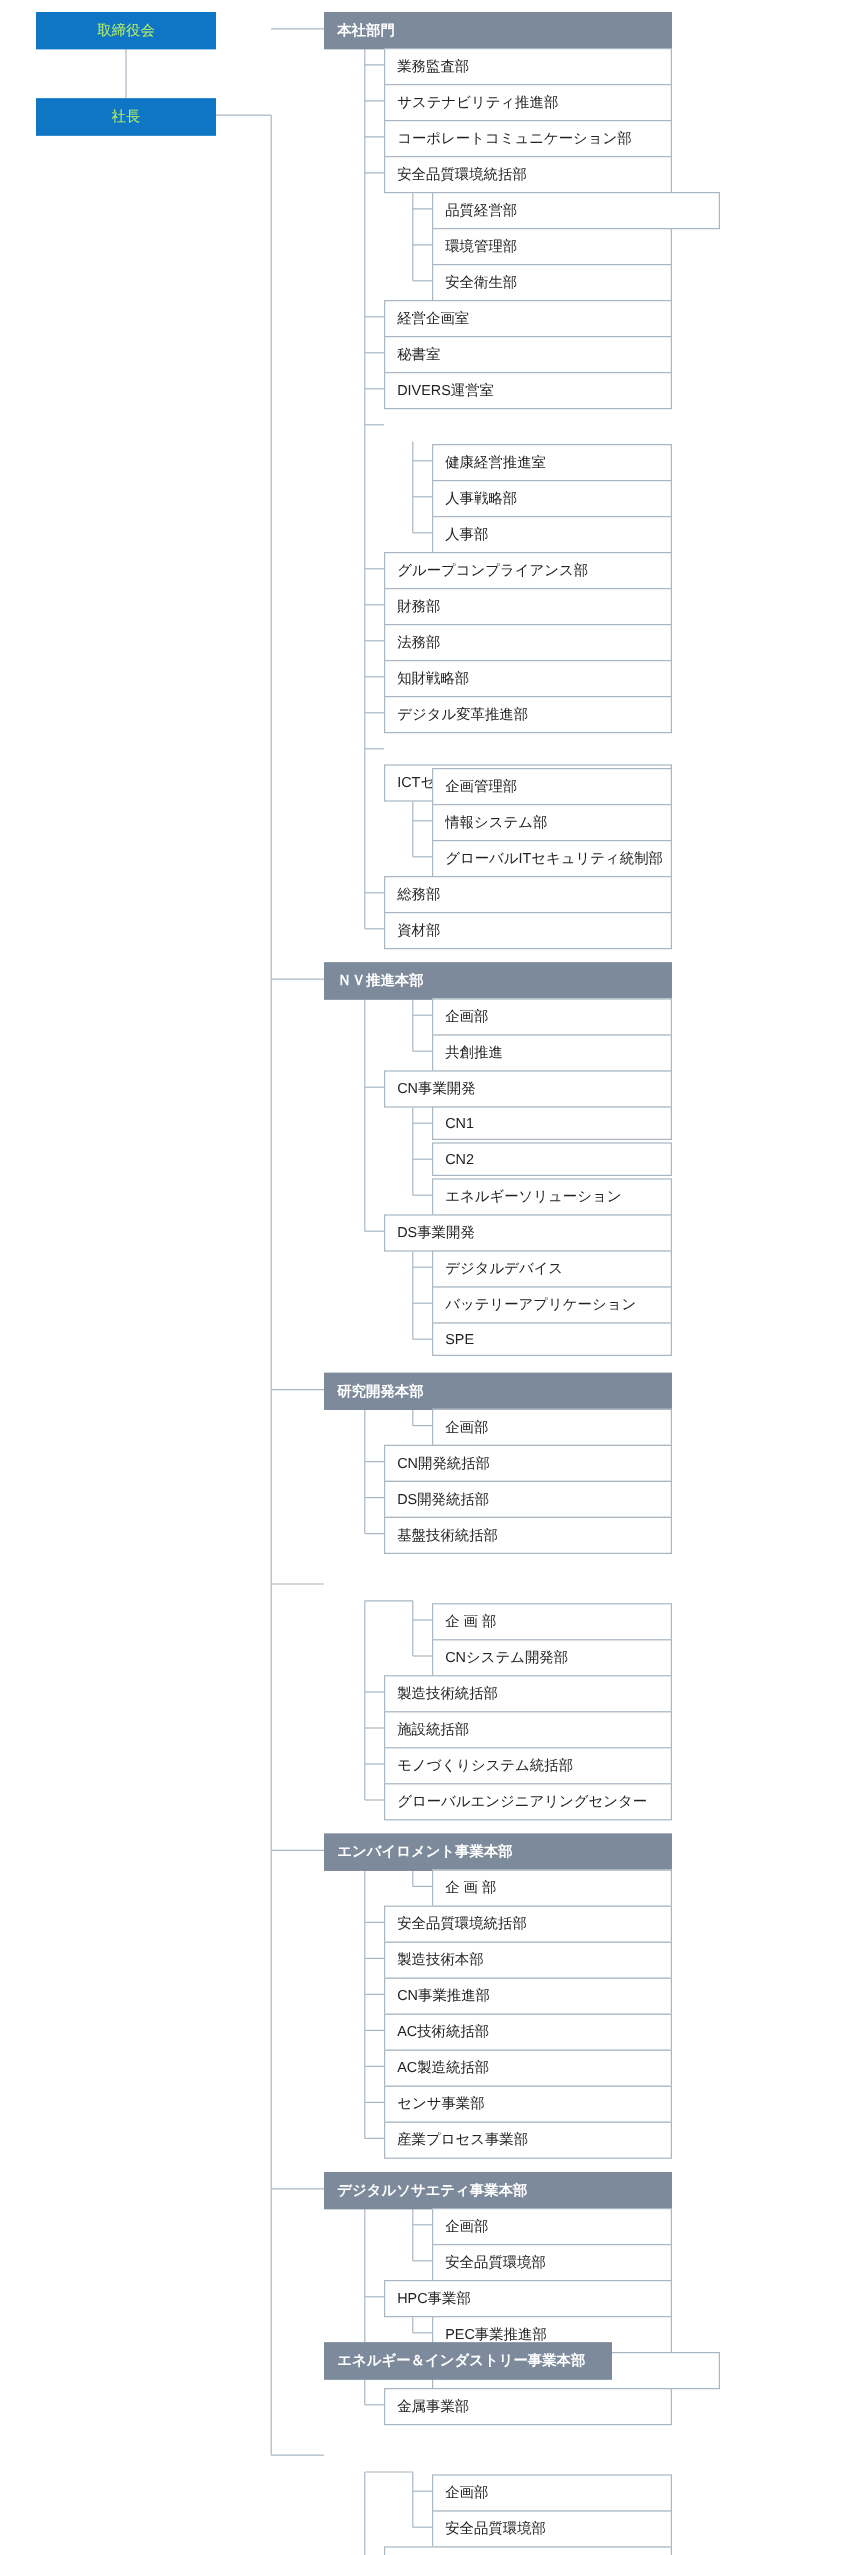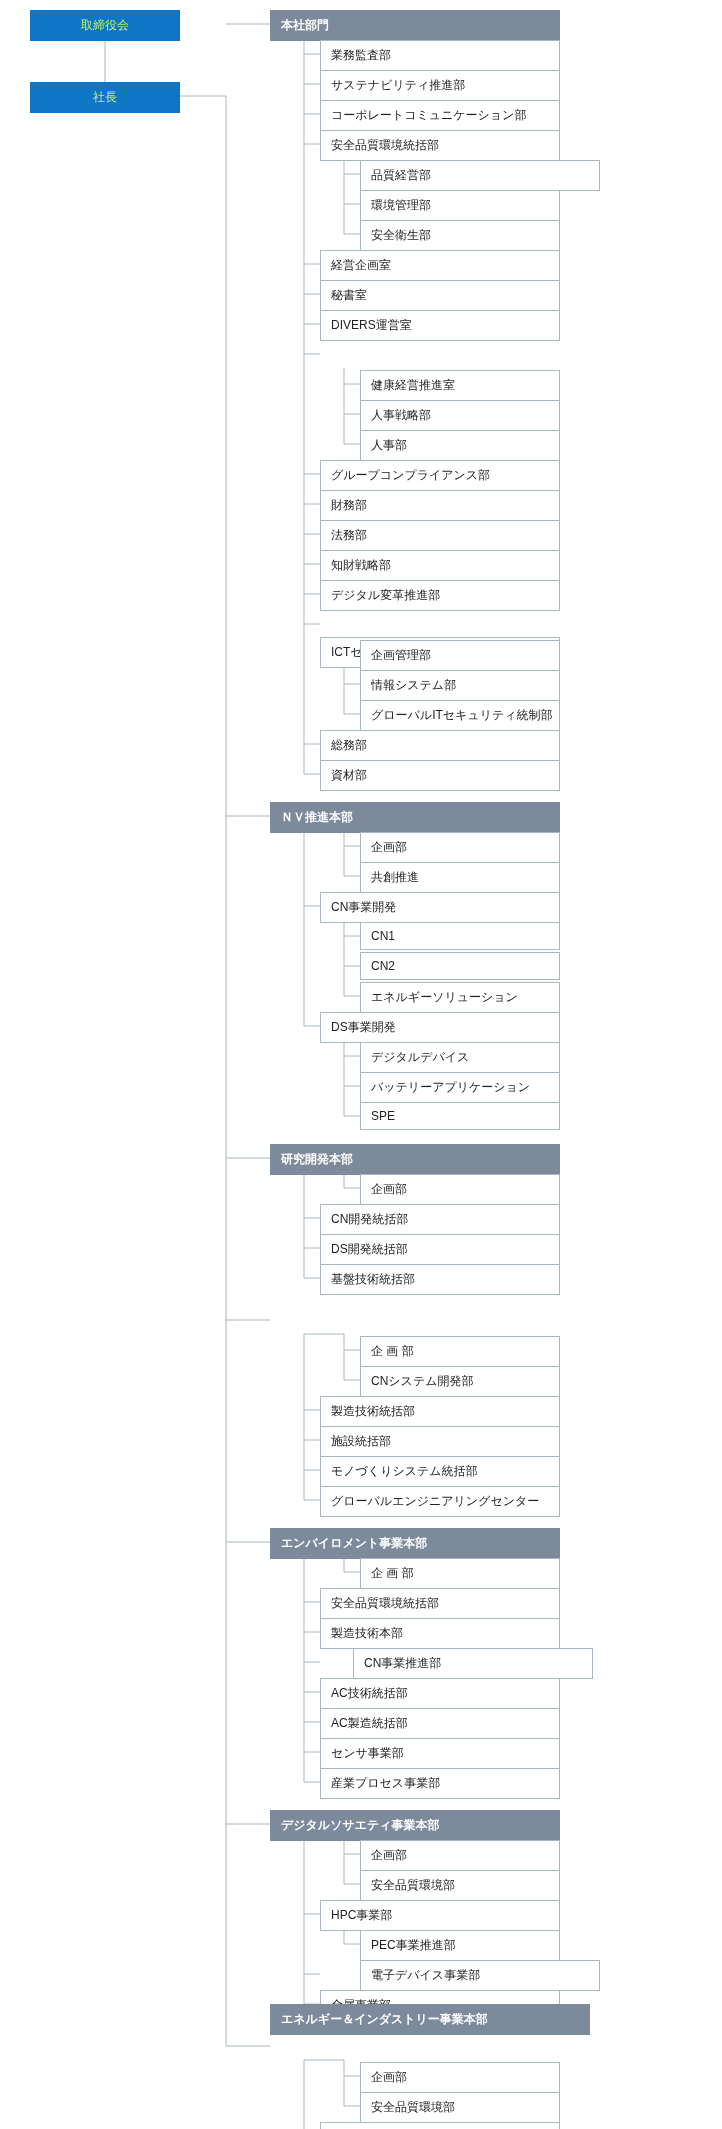--- a/index.html
+++ b/index.html
@@ -205,29 +205,29 @@
     <div class="node " style="left: 350px; top: 1326px; width: 200px;">企 画 部</div>
     <div class="node " style="left: 350px; top: 1356px; width: 200px;">CNシステム開発部</div>
     <div class="node " style="left: 310px; top: 1386px; width: 240px;">製造技術統括部</div>
     <div class="node " style="left: 310px; top: 1416px; width: 240px;">施設統括部</div>
     <div class="node " style="left: 310px; top: 1446px; width: 240px;">モノづくりシステム統括部</div>
     <div class="node " style="left: 310px; top: 1476px; width: 240px;">グローバルエンジニアリングセンター</div>
     <div class="node head" style="left: 260px; top: 1518px; width: 290px;">エンバイロメント事業本部</div>
     <div class="node " style="left: 350px; top: 1548px; width: 200px;">企 画 部</div>
     <div class="node " style="left: 310px; top: 1578px; width: 240px;">安全品質環境統括部</div>
     <div class="node " style="left: 310px; top: 1608px; width: 240px;">製造技術本部</div>
-    <div class="node " style="left: 310px; top: 1638px; width: 240px; margin-left: 33px;">CN事業推進部</div>
+    <div class="node " style="left: 310px; top: 1638px; width: 240px;">CN事業推進部</div>
     <div class="node " style="left: 310px; top: 1668px; width: 240px;">AC技術統括部</div>
     <div class="node " style="left: 310px; top: 1698px; width: 240px;">AC製造統括部</div>
     <div class="node " style="left: 310px; top: 1728px; width: 240px;">センサ事業部</div>
     <div class="node " style="left: 310px; top: 1758px; width: 240px;">産業プロセス事業部</div>
     <div class="node head" style="left: 260px; top: 1800px; width: 290px;">デジタルソサエティ事業本部</div>
     <div class="node " style="left: 350px; top: 1830px; width: 200px;">企画部</div>
     <div class="node " style="left: 350px; top: 1860px; width: 200px;">安全品質環境部</div>
     <div class="node " style="left: 310px; top: 1890px; width: 240px;">HPC事業部</div>
     <div class="node " style="left: 350px; top: 1920px; width: 200px;">PEC事業推進部</div>
     <div class="node " style="left: 310px; top: 1950px; width: 240px; margin-left: 40px;">電子デバイス事業部</div>
     <div class="node " style="left: 310px; top: 1980px; width: 240px;">金属事業部</div>
-    <div class="node head" style="left: 260px; top: 1994px; width: 320px;">エネルギー＆インダストリー事業本部</div>
+    <div class="node head" style="left: 260px; top: 1942px; width: 240px;">エネルギー＆インダストリー事業本部</div>
     <div class="node " style="left: 350px; top: 2052px; width: 200px;">企画部</div>
     <div class="node " style="left: 350px; top: 2082px; width: 200px;">安全品質環境部</div>
     <div class="node " style="left: 310px; top: 2112px; width: 240px;">エナジーストレージ事業部</div>
   </div>
 
 </body></html>

